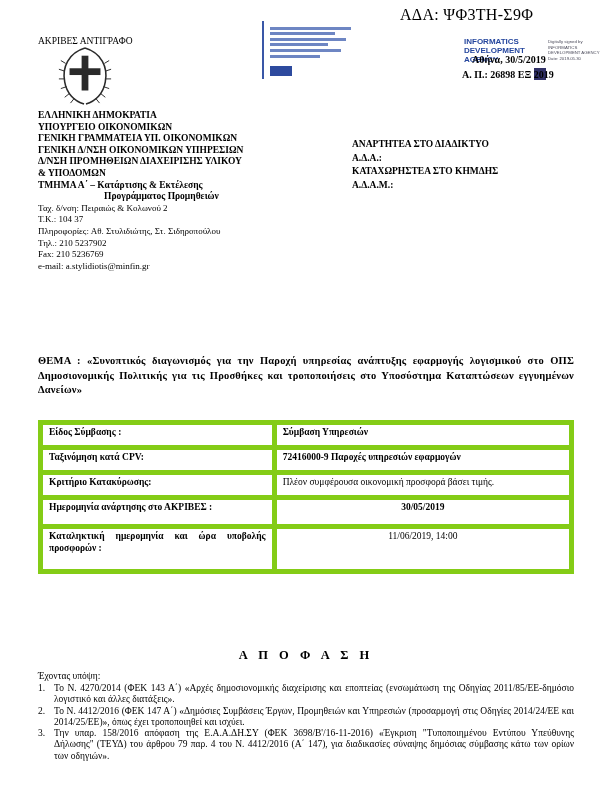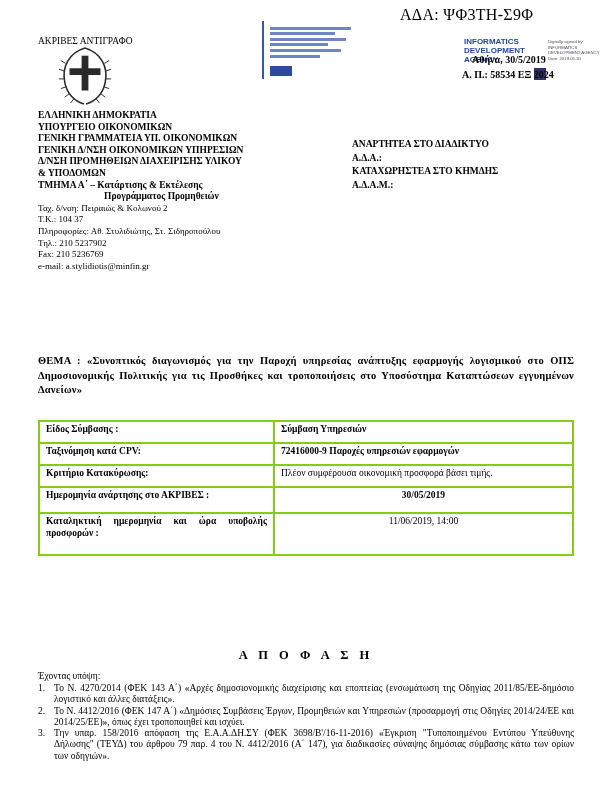--- a/index.html
+++ b/index.html
@@ -37,21 +37,21 @@
   .org-line.indent{padding-left:66px;}
   .contact-line{font-size:9px; line-height:11.6px;}
   .posting-block{width:232px; padding-top:28px;}
   .posting-line{font-size:9.5px; font-weight:bold; line-height:13.5px;margin-left:12px;}
 
   .subject{position:absolute; top:354px; left:38px; width:536px; margin:0;
            font-size:10.5px; font-weight:bold; text-align:justify;
            line-height:14.6px; letter-spacing:.2px;}
 
   .contract-table{position:absolute; top:420px; left:38px; width:536px; border-collapse:collapse;}
-  .contract-table td{border:2px solid #84cc16; padding:2px 6px; font-size:9.5px;
+  .contract-table td{border:5px solid #84cc16; padding:2px 6px; font-size:9.5px;
                      vertical-align:top; line-height:11.6px;}
   td.label{width:44%; font-weight:bold; text-align:justify;}
   td.value{text-align:left;}
   td.value.v-center{text-align:center;}
   td.value.v-bold{font-weight:bold;}
   td.value.v-just{text-align:justify;}
   tr.r1 td{height:16px} tr.r2 td{height:16px} tr.r3 td{height:16px}
   tr.r4 td{height:20px} tr.r5 td{height:74px} tr.r6 td{height:36px} tr.r7 td{height:38px}
 
   .decision-title{position:absolute; top:648px; left:0; width:612px; text-align:center;
@@ -82,21 +82,21 @@
 
   <div class="sig-block">
     <div class="sig-agency">
       <div>INFORMATICS</div>
       <div>DEVELOPMENT</div>
       <div>AGENCY</div>
     </div>
     <div class="sig-details">Digitally signed by INFORMATICS DEVELOPMENT AGENCY Date: 2019.05.30</div>
     <div class="sig-artifact"></div>
     <div class="sig-city-date">Αθήνα, 30/5/2019</div>
-    <div class="sig-protocol">Α. Π.: 58534 ΕΞ 2024</div>
+    <div class="sig-protocol">Α. Π.: 26898 ΕΞ 2019</div>
   </div>
 
   <div class="emblem">
     <svg viewBox="0 0 60 66" width="58" height="64" aria-hidden="true">
       <g fill="none" stroke="#2a2a2a" stroke-width="1.6">
         <path d="M30 4 C13 9 6 24 9 39 C11 51 19 59 29 62"></path>
         <path d="M30 4 C47 9 54 24 51 39 C49 51 41 59 31 62"></path>
       </g>
       <g stroke="#2a2a2a" stroke-width="1">
         <path d="M10 20 l-5 -3 M9 28 l-6 -2 M9 36 l-6 0 M11 44 l-6 2 M14 51 l-5 4 M19 56 l-4 5"></path>

